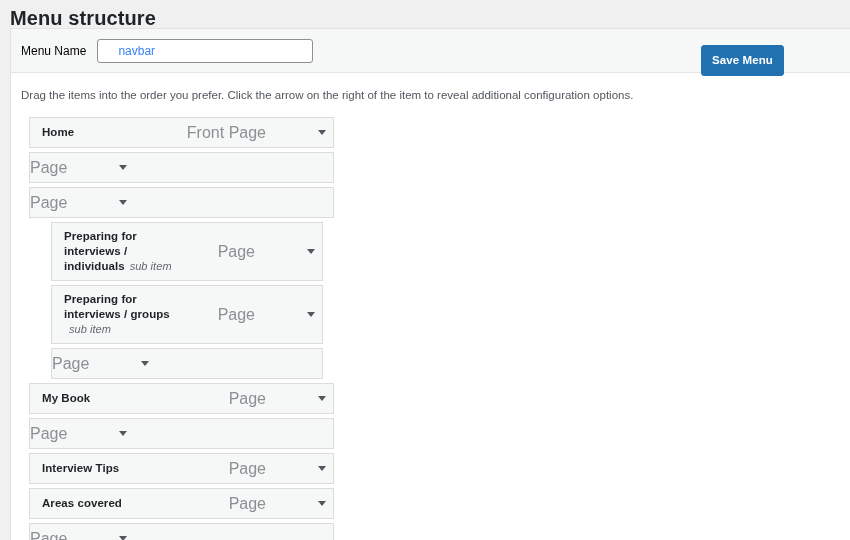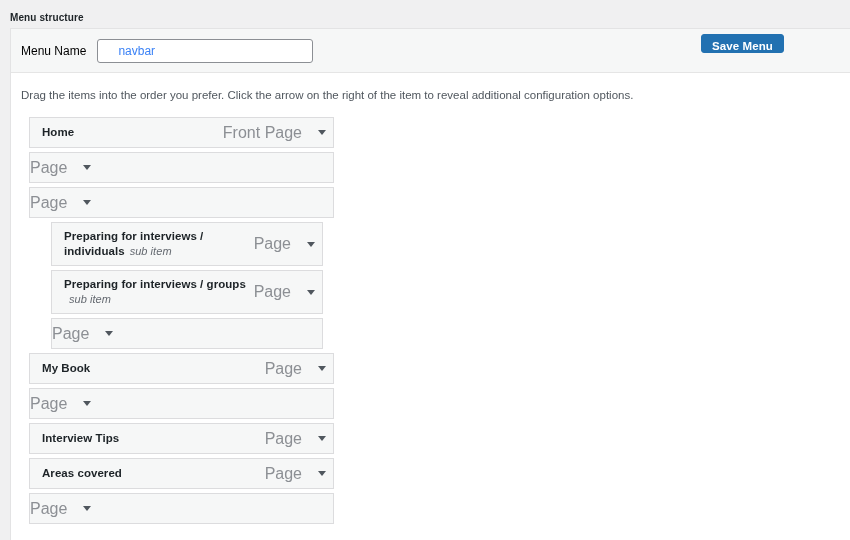--- a/index.html
+++ b/index.html
@@ -7,21 +7,21 @@
     padding: 0;
     width: 850px;
     height: 540px;
     overflow: hidden;
     background: #f0f0f1;
     font-family: "Liberation Sans", sans-serif;
     -webkit-font-smoothing: antialiased;
   }
 
   #page-title {
-    font-size: 10px;
+    font-size: 20px;
     font-weight: bold;
     color: #1d2327;
     padding: 8px 0 0 10px;
     line-height: 20px;
     letter-spacing: 0.1px;
   }
 
   #menu-panel {
     position: absolute;
     left: 10px;
@@ -63,22 +63,22 @@
     font-size: 12px;
     color: #3b82f6;
     padding: 0 20px;
     box-sizing: border-box;
     outline: none;
   }
 
   #save-menu-button {
     position: absolute;
     right: 66px;
-    top: 5px;
-    height: 19px;
+    top: 16px;
+    height: 31px;
     padding: 0 10px;
     background: #2271b1;
     border: 1px solid #2271b1;
     border-radius: 3px;
     color: #fff;
     font-family: "Liberation Sans", sans-serif;
     font-size: 11.5px;
     font-weight: bold;
     letter-spacing: 0.1px;
     cursor: pointer;
@@ -103,20 +103,21 @@
 
   .menu-item {
     position: relative;
     background: #f6f7f7;
     border: 1px solid #dcdcde;
     box-sizing: border-box;
     margin-bottom: 4px;
     display: flex;
     align-items: center;
     cursor: move;
+    gap: 36px;
   }
 
   .menu-item.depth-0 {
     width: 305px;
     margin-left: 10px;
     min-height: 31px;
   }
 
   .menu-item.depth-1 {
     width: 272px;

